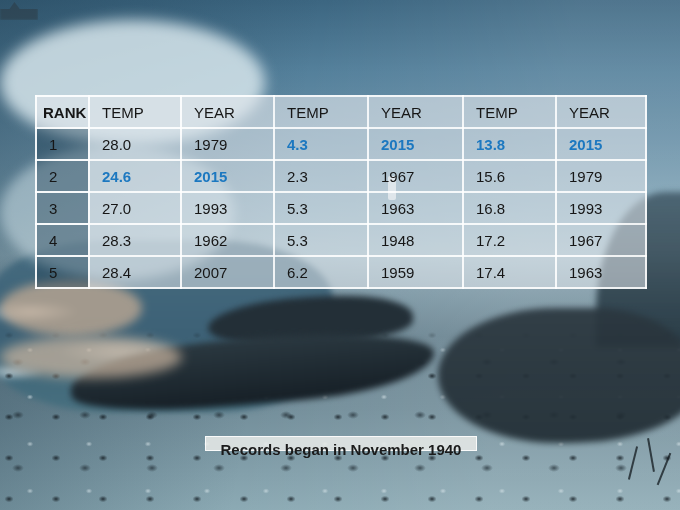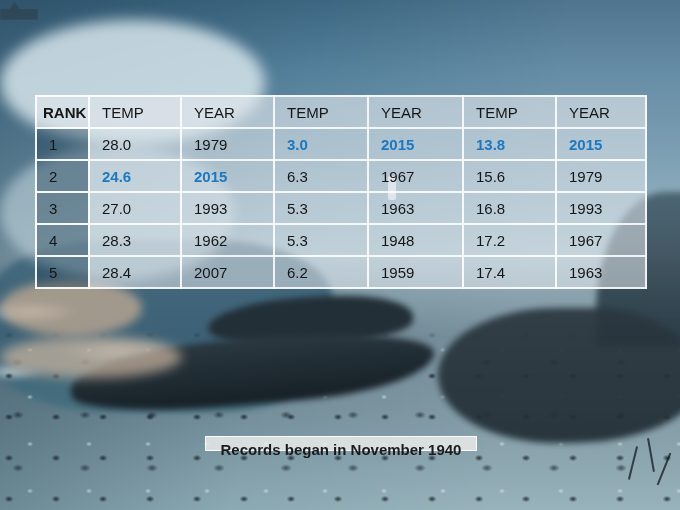--- a/index.html
+++ b/index.html
@@ -143,30 +143,30 @@
         <th>YEAR</th>
         <th>TEMP</th>
         <th>YEAR</th>
       </tr>
     </thead>
     <tbody>
       <tr>
         <td class="rank">1</td>
         <td>28.0</td>
         <td>1979</td>
-        <td class="hl">3.0</td>
+        <td class="hl">4.3</td>
         <td class="hl">2015</td>
         <td class="hl">13.8</td>
         <td class="hl">2015</td>
       </tr>
       <tr>
         <td class="rank">2</td>
         <td class="hl">24.6</td>
         <td class="hl">2015</td>
-        <td>6.3</td>
+        <td>2.3</td>
         <td>1967</td>
         <td>15.6</td>
         <td>1979</td>
       </tr>
       <tr>
         <td class="rank">3</td>
         <td>27.0</td>
         <td>1993</td>
         <td>5.3</td>
         <td>1963</td>

